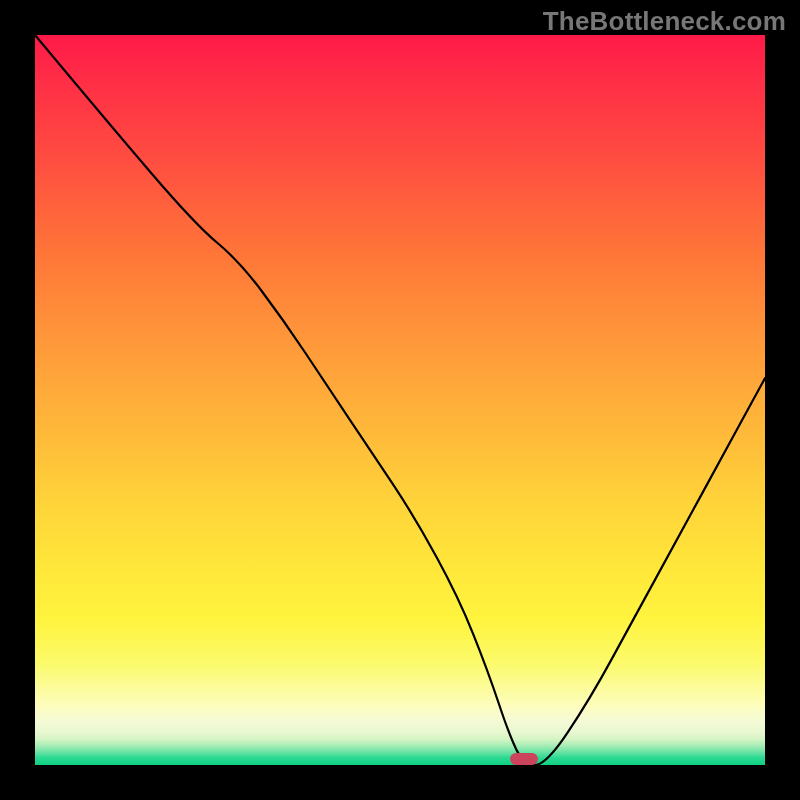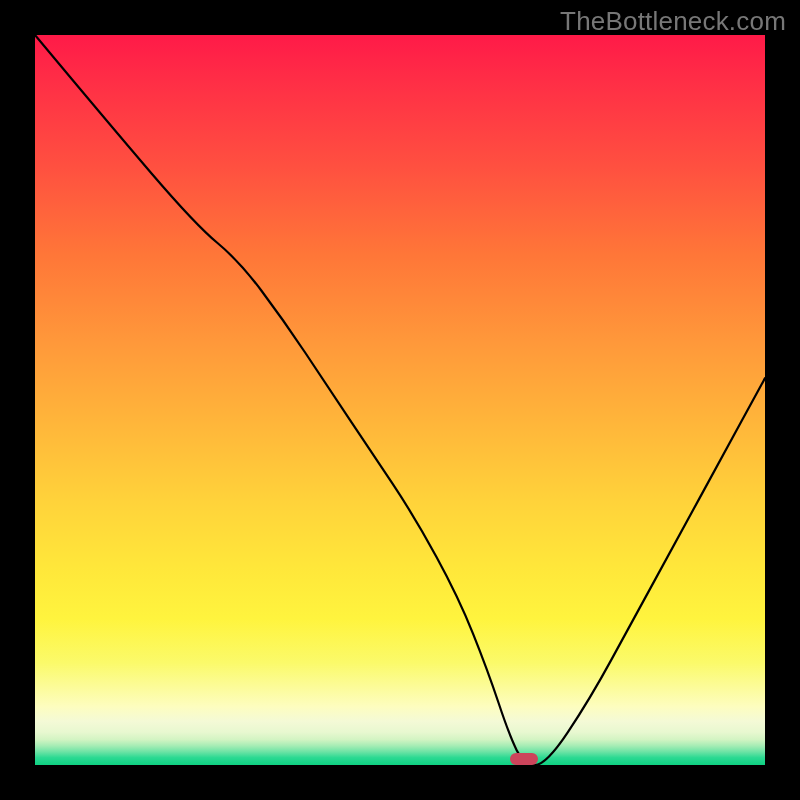--- a/index.html
+++ b/index.html
@@ -15,21 +15,21 @@
     width: 800px;
     height: 800px;
     background: #000;
   }
   .watermark {
     position: absolute;
     top: 6px;
     right: 14px;
     font-family: Arial, Helvetica, sans-serif;
     font-size: 26px;
-    font-weight: 400;
+    font-weight: 700;
     color: #777;
     letter-spacing: 0.2px;
     user-select: none;
   }
   .plot {
     position: absolute;
     left: 35px;
     top: 35px;
     width: 730px;
     height: 730px;

